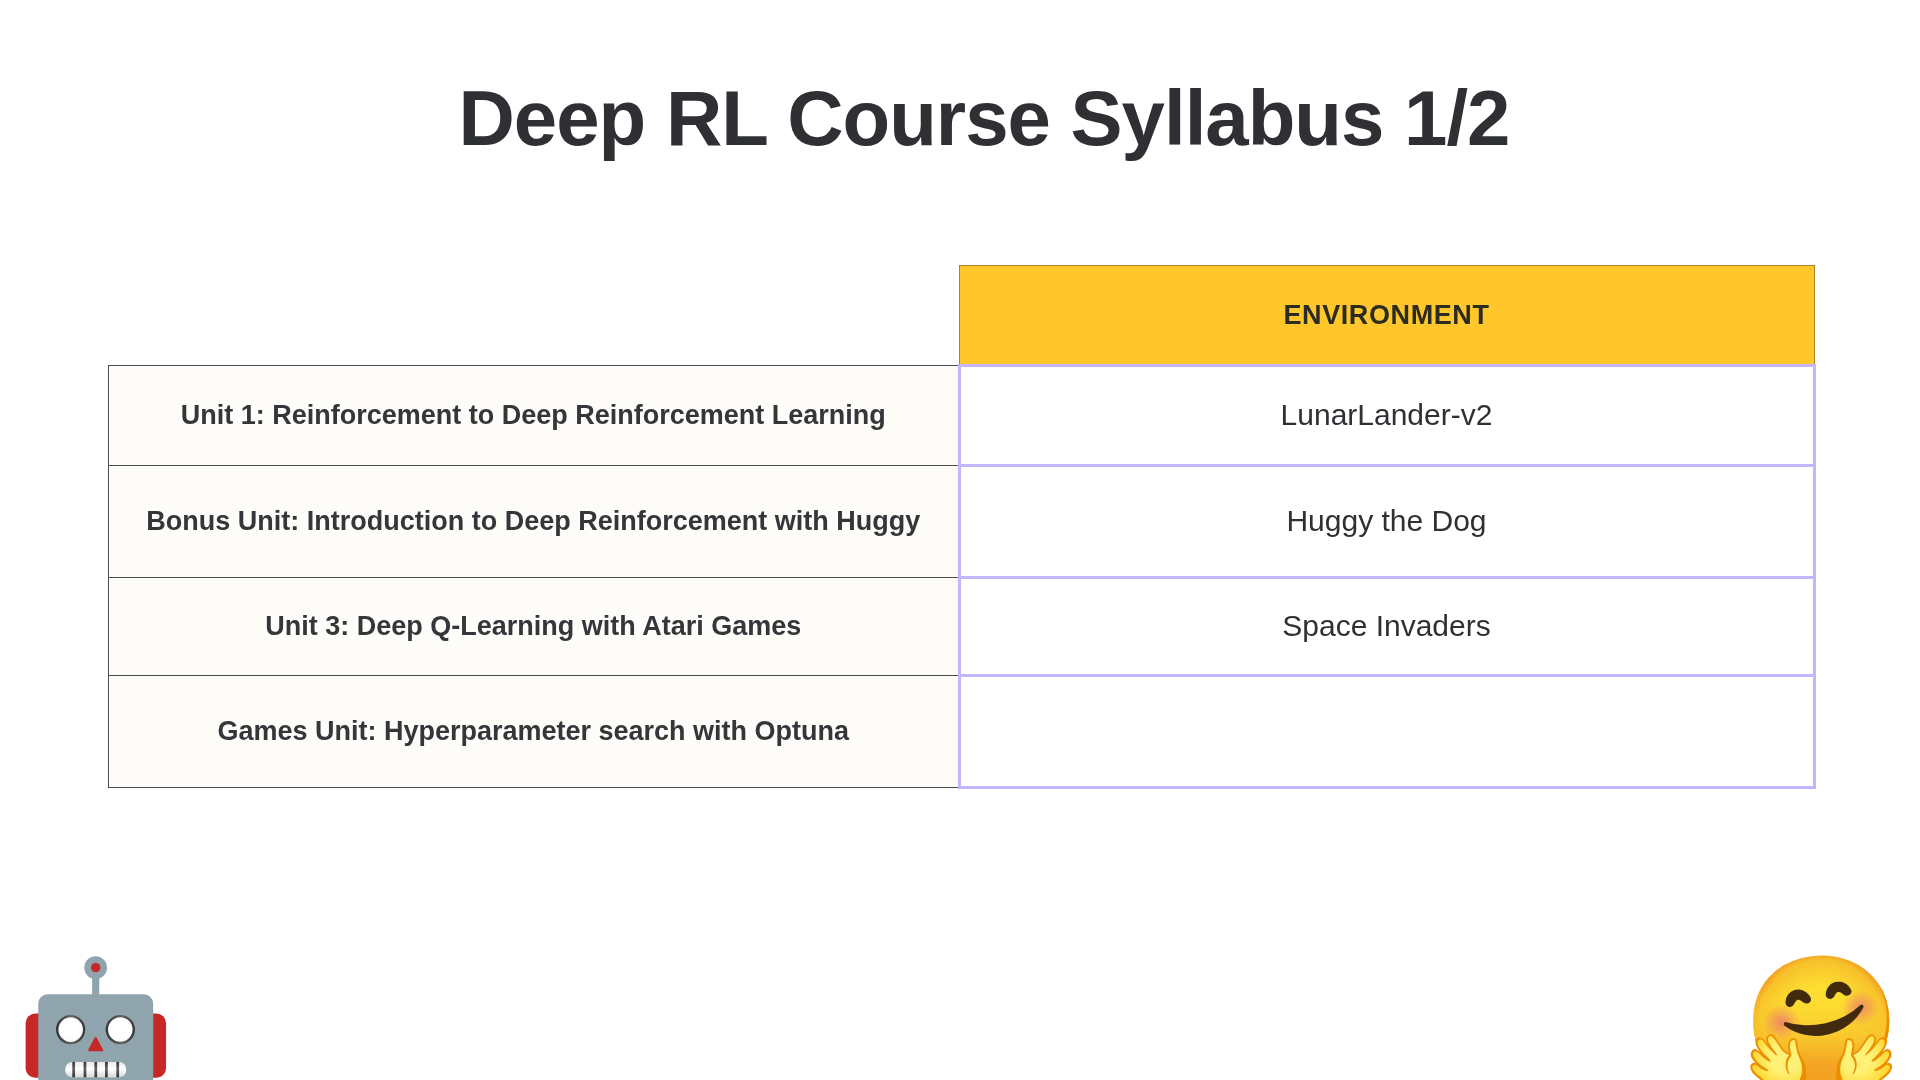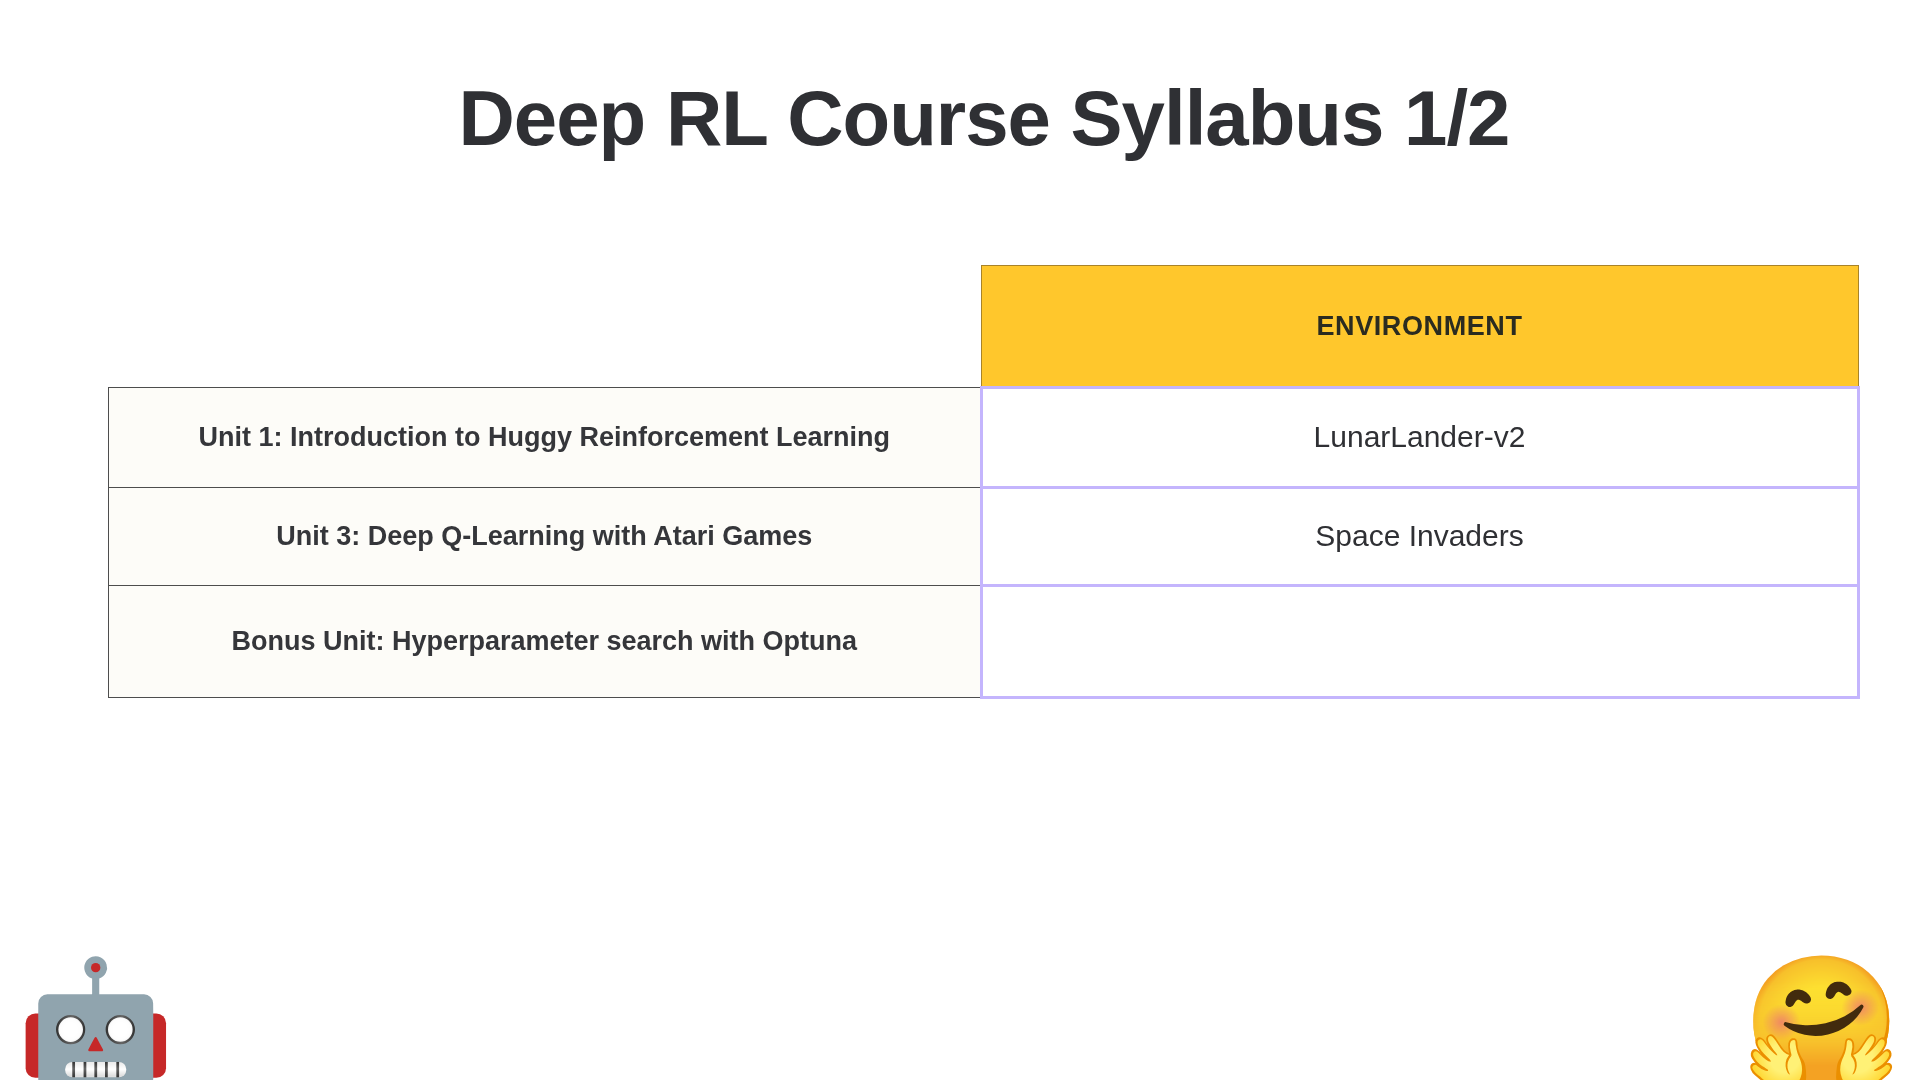--- a/index.html
+++ b/index.html
@@ -35,21 +35,21 @@
   .syllabus-table {
     position: absolute;
     left: 108px;
     top: 265px;
     width: 1704px;
     border-collapse: collapse;
     table-layout: fixed;
   }
   .syllabus-table td,
   .syllabus-table th {
-    padding: 11px;
+    padding: 0;
     margin: 0;
     vertical-align: middle;
   }
 
   
   .head-spacer {
     width: 850px;
     border: none;
     background: transparent;
     height: 98px;
@@ -116,29 +116,33 @@
 
 <table class="syllabus-table">
   <thead>
     <tr>
       <th class="head-spacer"></th>
       <th class="head-env">ENVIRONMENT</th>
     </tr>
   </thead>
   <tbody>
     <tr class="r-h1">
-      <td class="unit-cell">Unit 1: Introduction to Huggy Reinforcement Learning</td>
+      <td class="unit-cell">Unit 1: Reinforcement to Deep Reinforcement Learning</td>
       <td class="env-cell">LunarLander-v2</td>
+    </tr>
+    <tr class="r-h2">
+      <td class="unit-cell">Bonus Unit: Introduction to Deep Reinforcement with Huggy</td>
+      <td class="env-cell">Huggy the Dog</td>
     </tr>
     <tr class="r-h4">
       <td class="unit-cell">Unit 3: Deep Q-Learning with Atari Games</td>
       <td class="env-cell">Space Invaders</td>
     </tr>
     <tr class="r-h5">
-      <td class="unit-cell">Bonus Unit: Hyperparameter search with Optuna</td>
+      <td class="unit-cell">Games Unit: Hyperparameter search with Optuna</td>
       <td class="env-cell"></td>
     </tr>
   </tbody>
 </table>
 
 <div class="emoji emoji-robot">🤖</div>
 
 <div class="emoji emoji-hug">🤗</div>
 
 </body></html>

